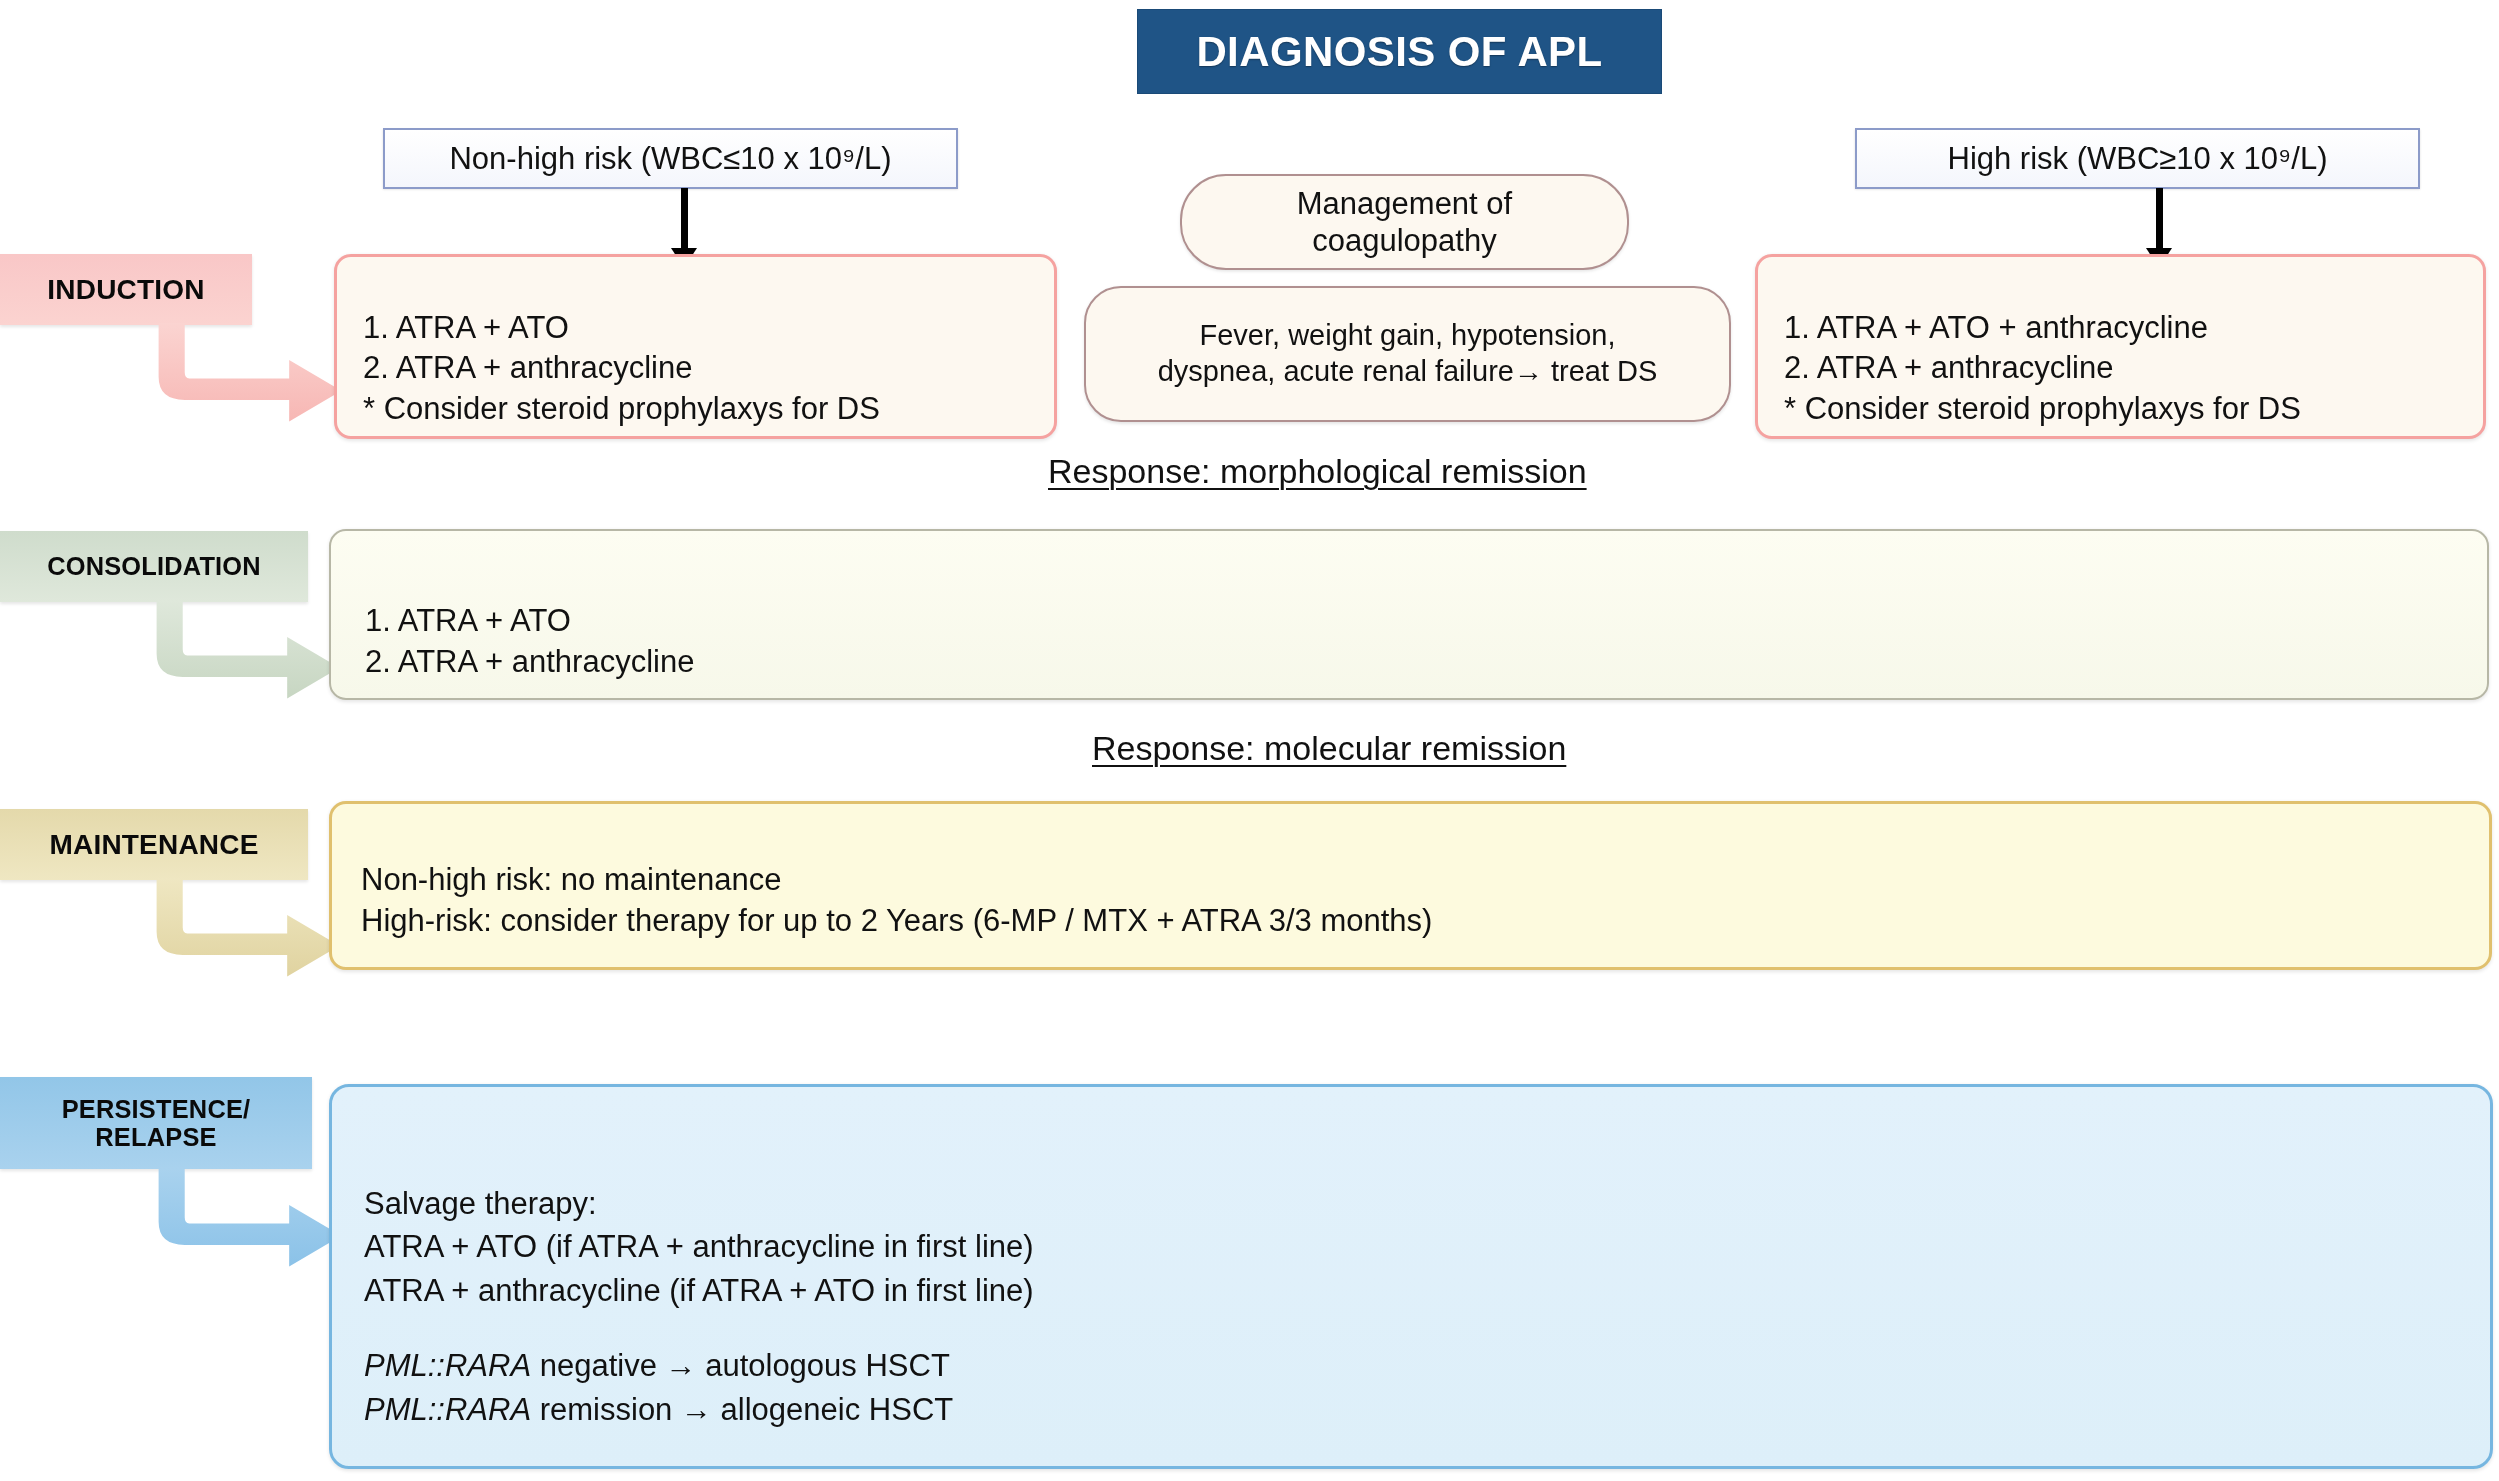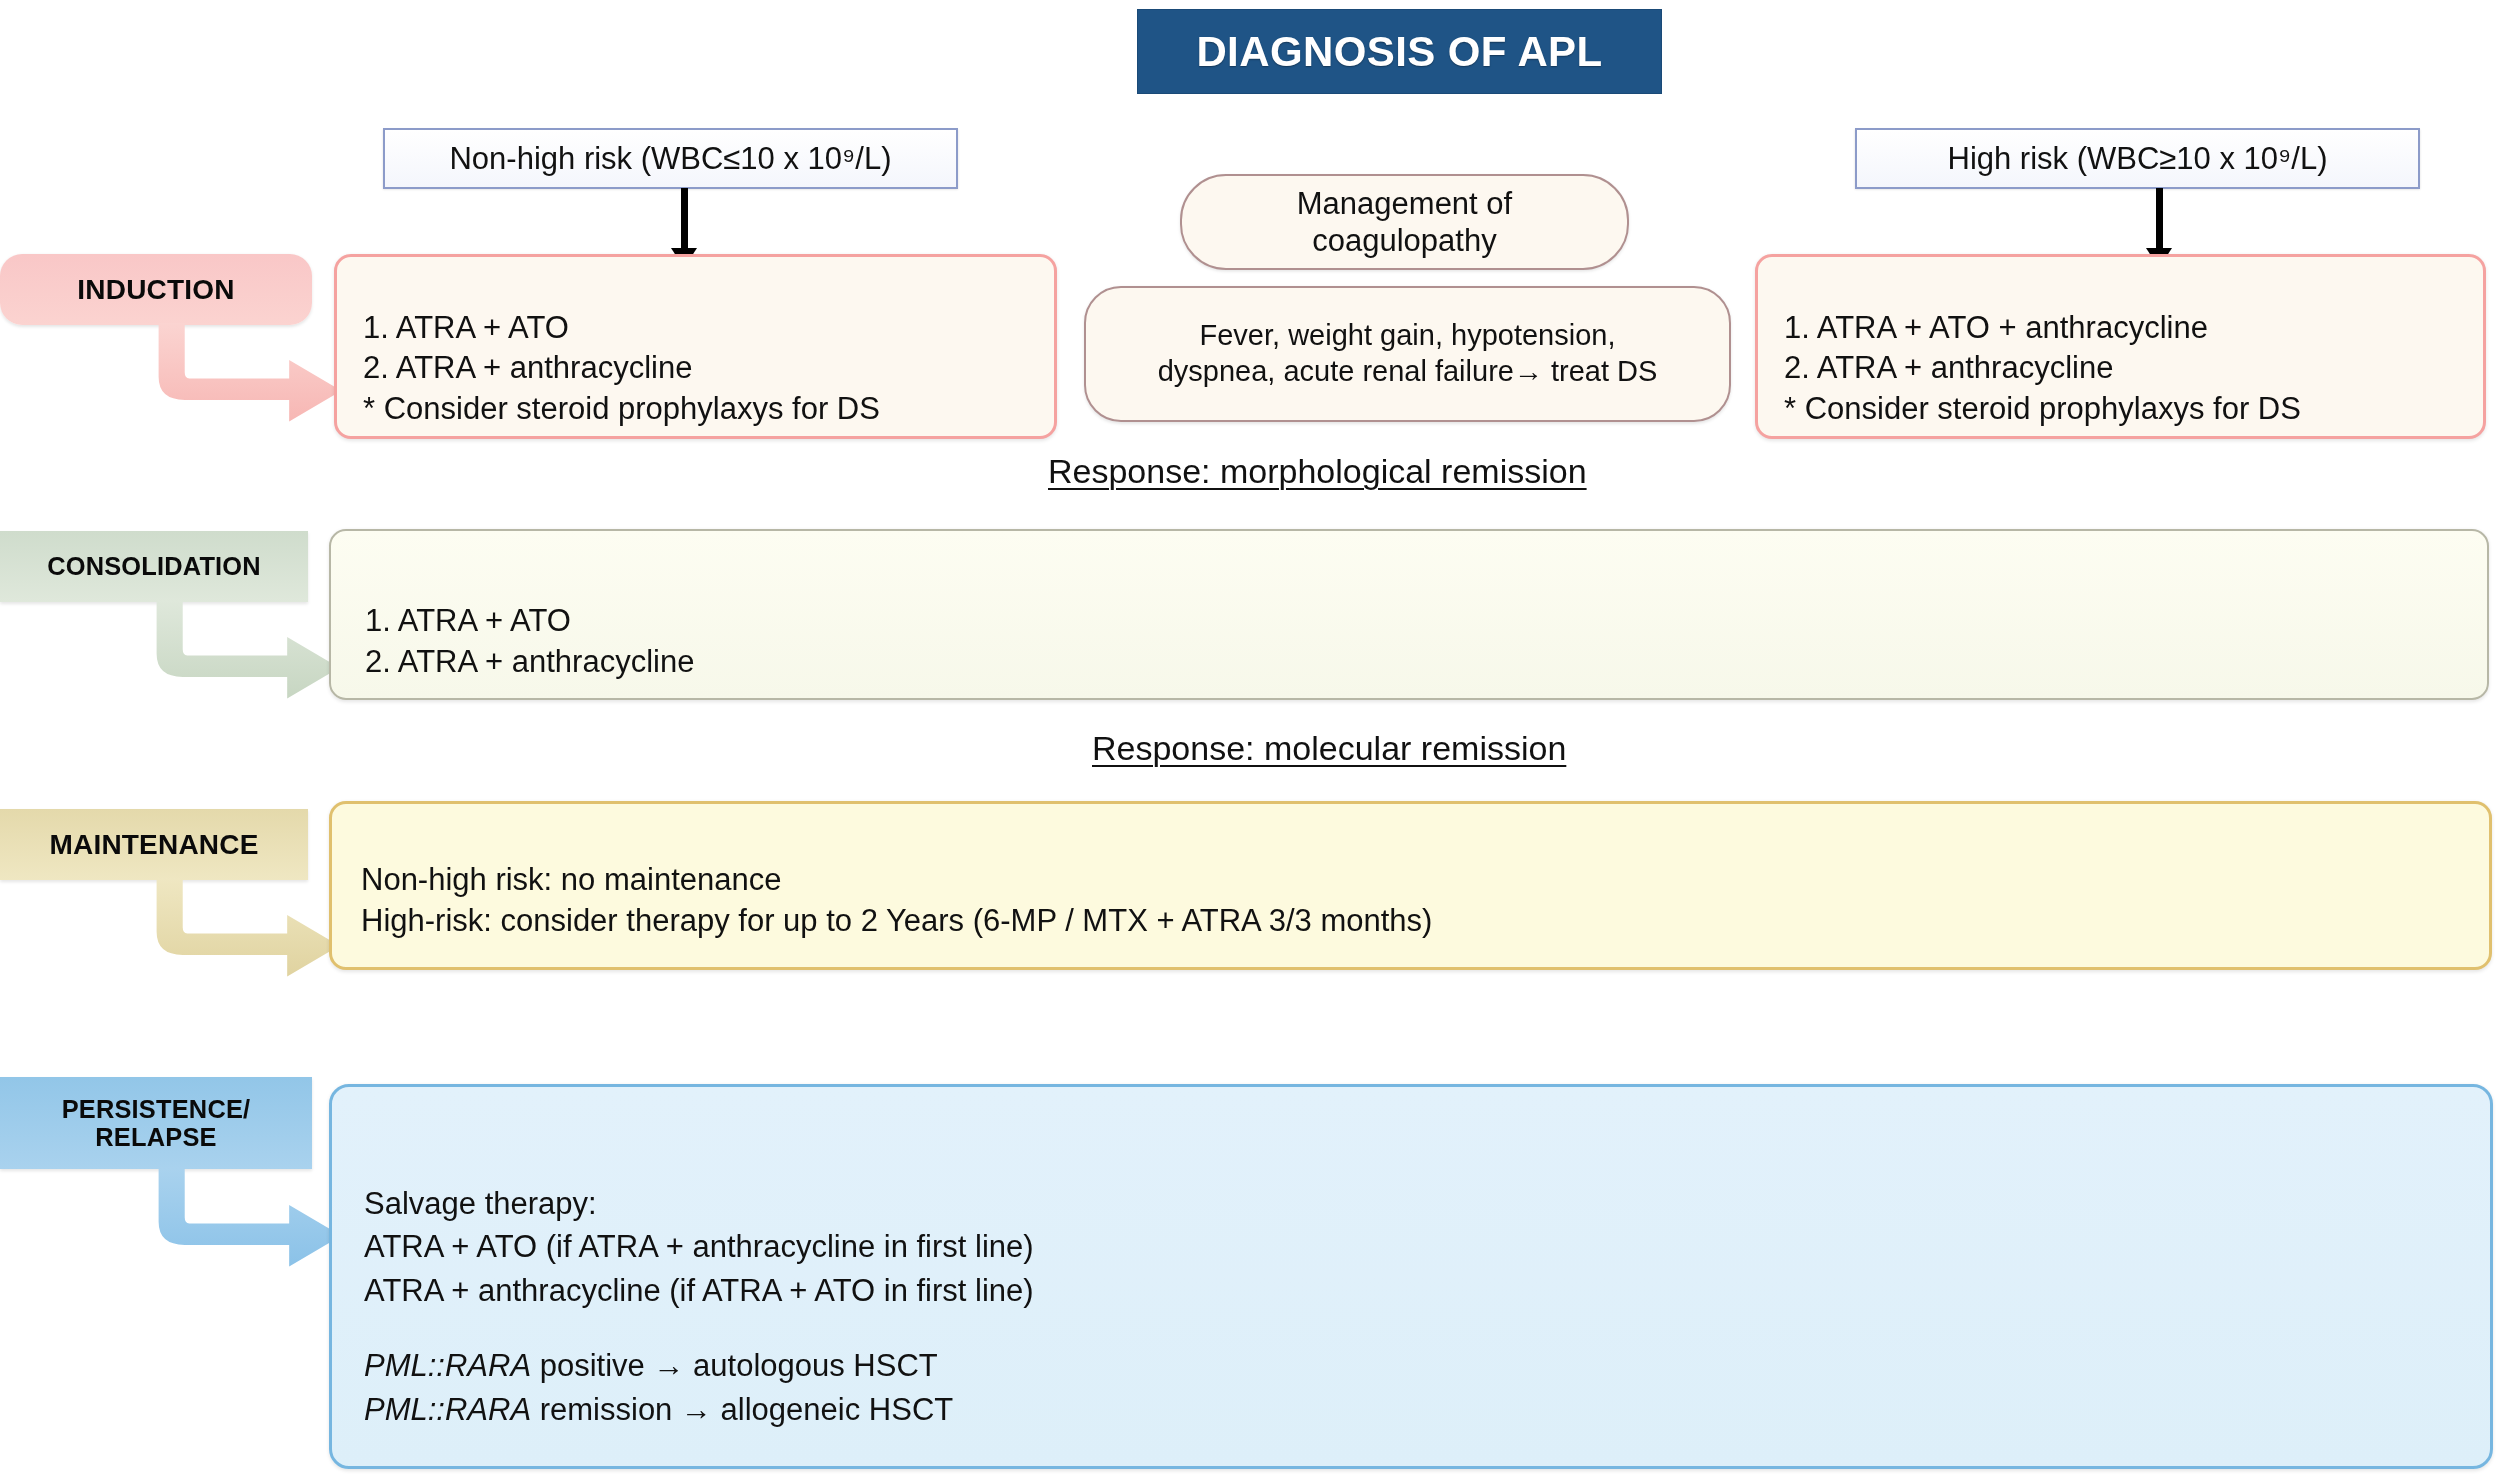--- a/index.html
+++ b/index.html
@@ -96,23 +96,22 @@
     justify-content: center;
     text-align: center;
     font-weight: bold;
     color: #0a0a0a;
     font-size: 28px;
     line-height: 1.12;
     letter-spacing: 0.2px;
     box-shadow: 0 1.5px 3.1px rgba(0,0,0,0.10);
   }
   #chip-induction {
-    left: 0px; top: 254px; width: 312px; height: 71px;
+    left: 0px; top: 254px; width: 252px; height: 71px;
     background: linear-gradient(#f9c7c7, #fbd3d0);
-    border-radius: 22px;
   }
   #chip-consolidation {
     left: 0px; top: 531px; width: 308px; height: 71px;
     background: linear-gradient(#cfdccc, #dfe8db);
     font-size: 25.4px;
   }
   #chip-maintenance {
     left: 0px; top: 809px; width: 308px; height: 71px;
     background: linear-gradient(#e4d9ab, #efe7c2);
   }
@@ -355,19 +354,19 @@
     </defs>
     <path d="M6,0 L6,70 Q6,100 40,100 L176,100 L176,128 L244,88 L176,48 L176,72 L46,72 Q40,72 40,64 L40,0 Z" fill="url(#gradRel)"></path>
   </svg>
 
   <div class="card" id="card-relapse">
     <div class="card-inner">
       <div class="line">Salvage therapy:</div>
       <div class="line">ATRA + ATO (if ATRA + anthracycline in first line)</div>
       <div class="line">ATRA + anthracycline (if ATRA + ATO in first line)</div>
       <div class="gap"></div>
-      <div class="line"><span class="italic-gene">PML::RARA</span><span> positive </span><span>→</span><span> autologous HSCT</span></div>
+      <div class="line"><span class="italic-gene">PML::RARA</span><span> negative </span><span>→</span><span> autologous HSCT</span></div>
       <div class="line"><span class="italic-gene">PML::RARA</span><span> remission  </span><span>→</span><span> allogeneic HSCT</span></div>
     </div>
   </div>
 
 </div>
 
 
 </body></html>

